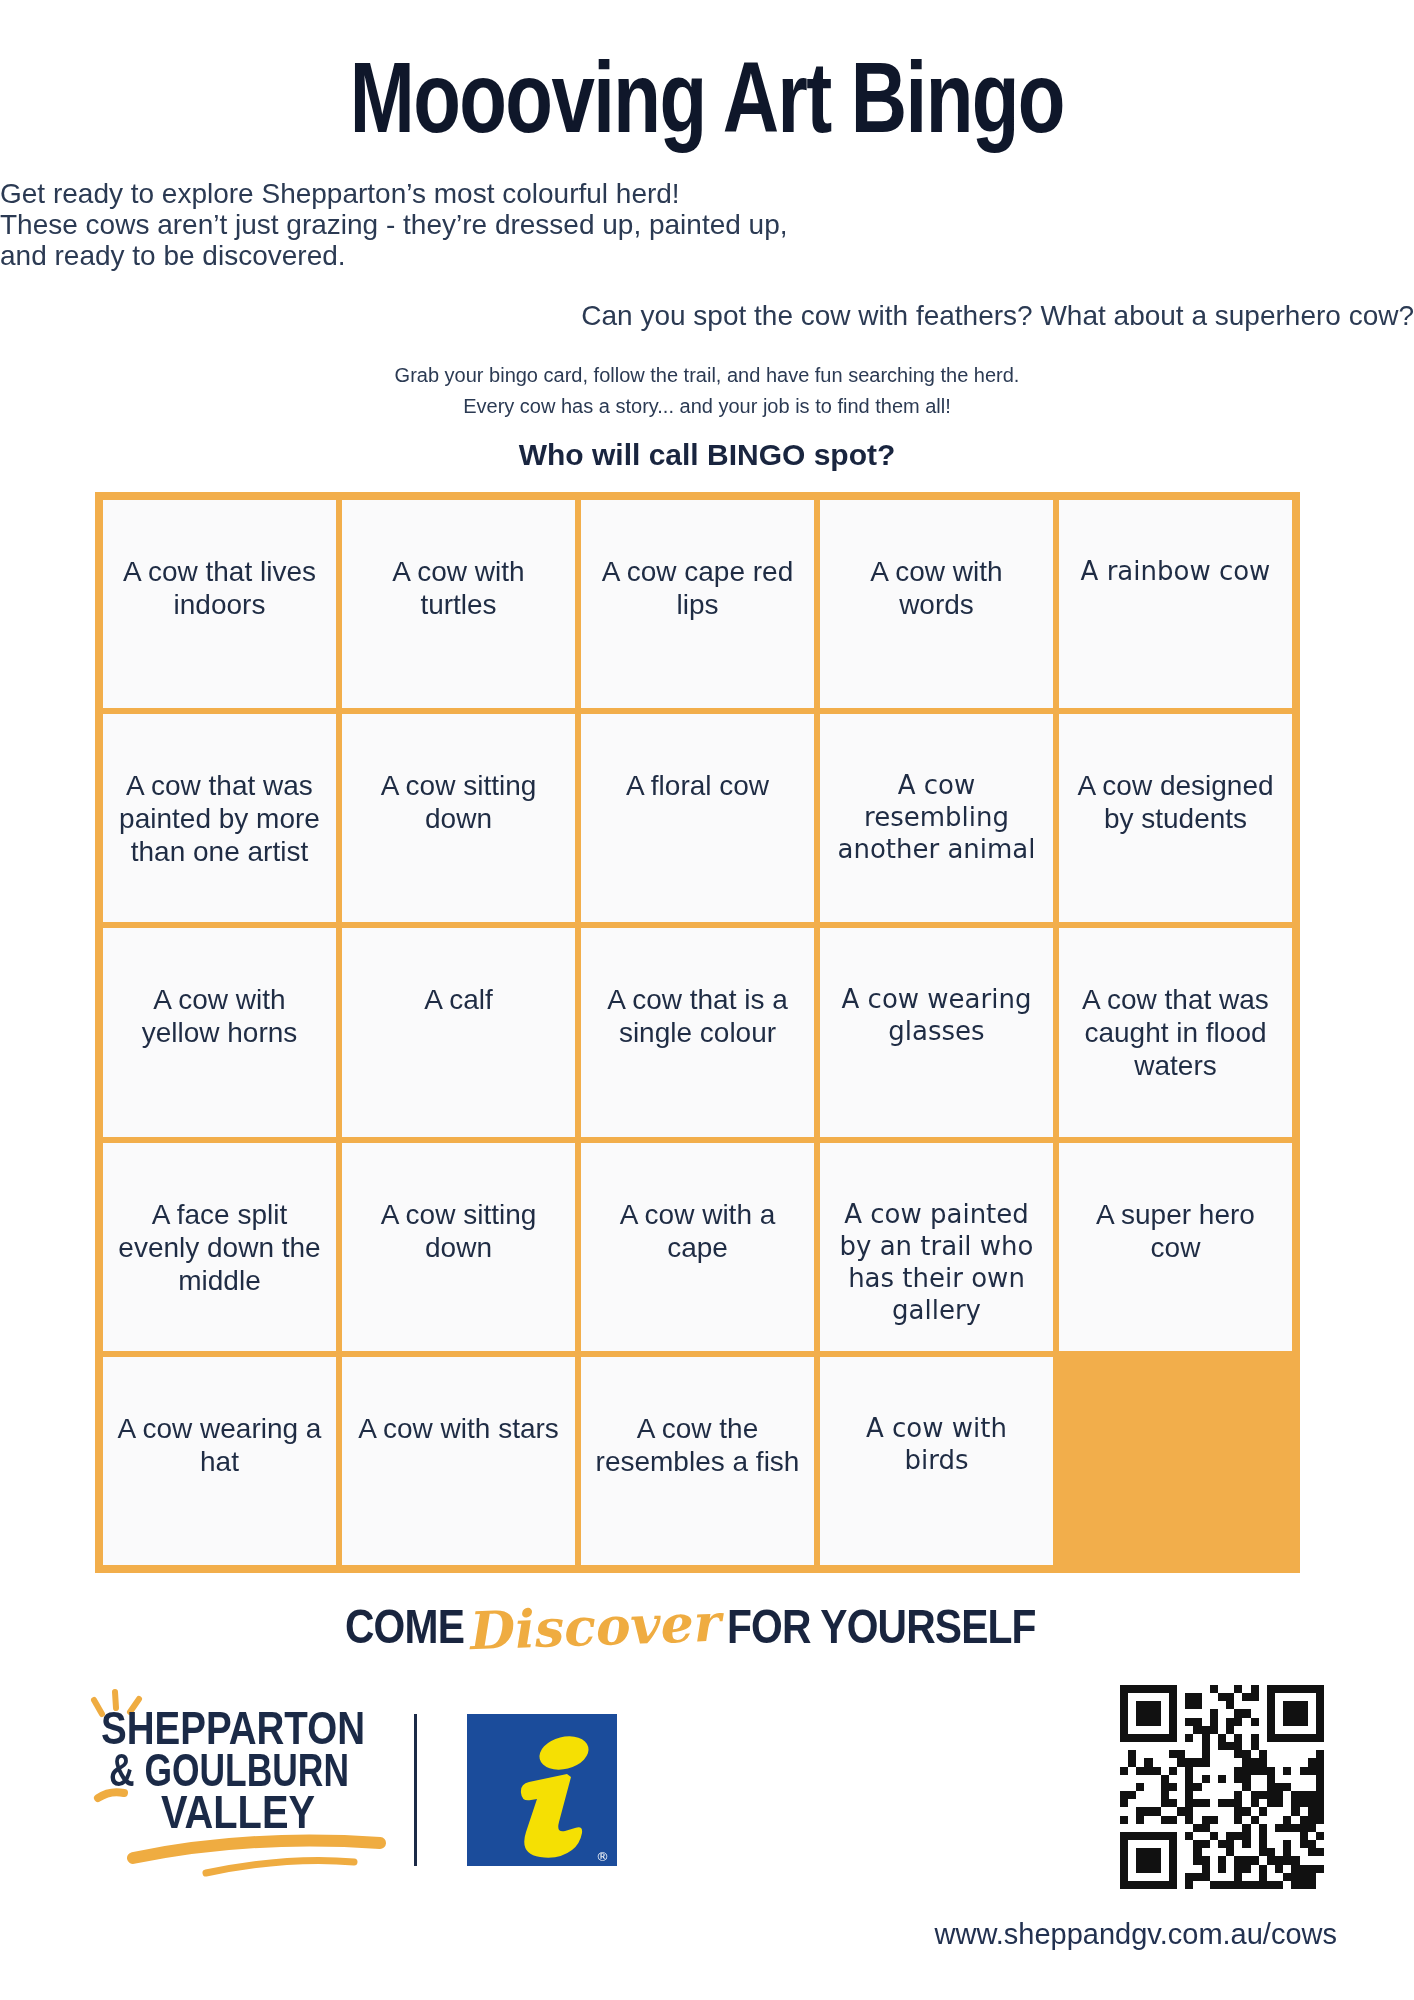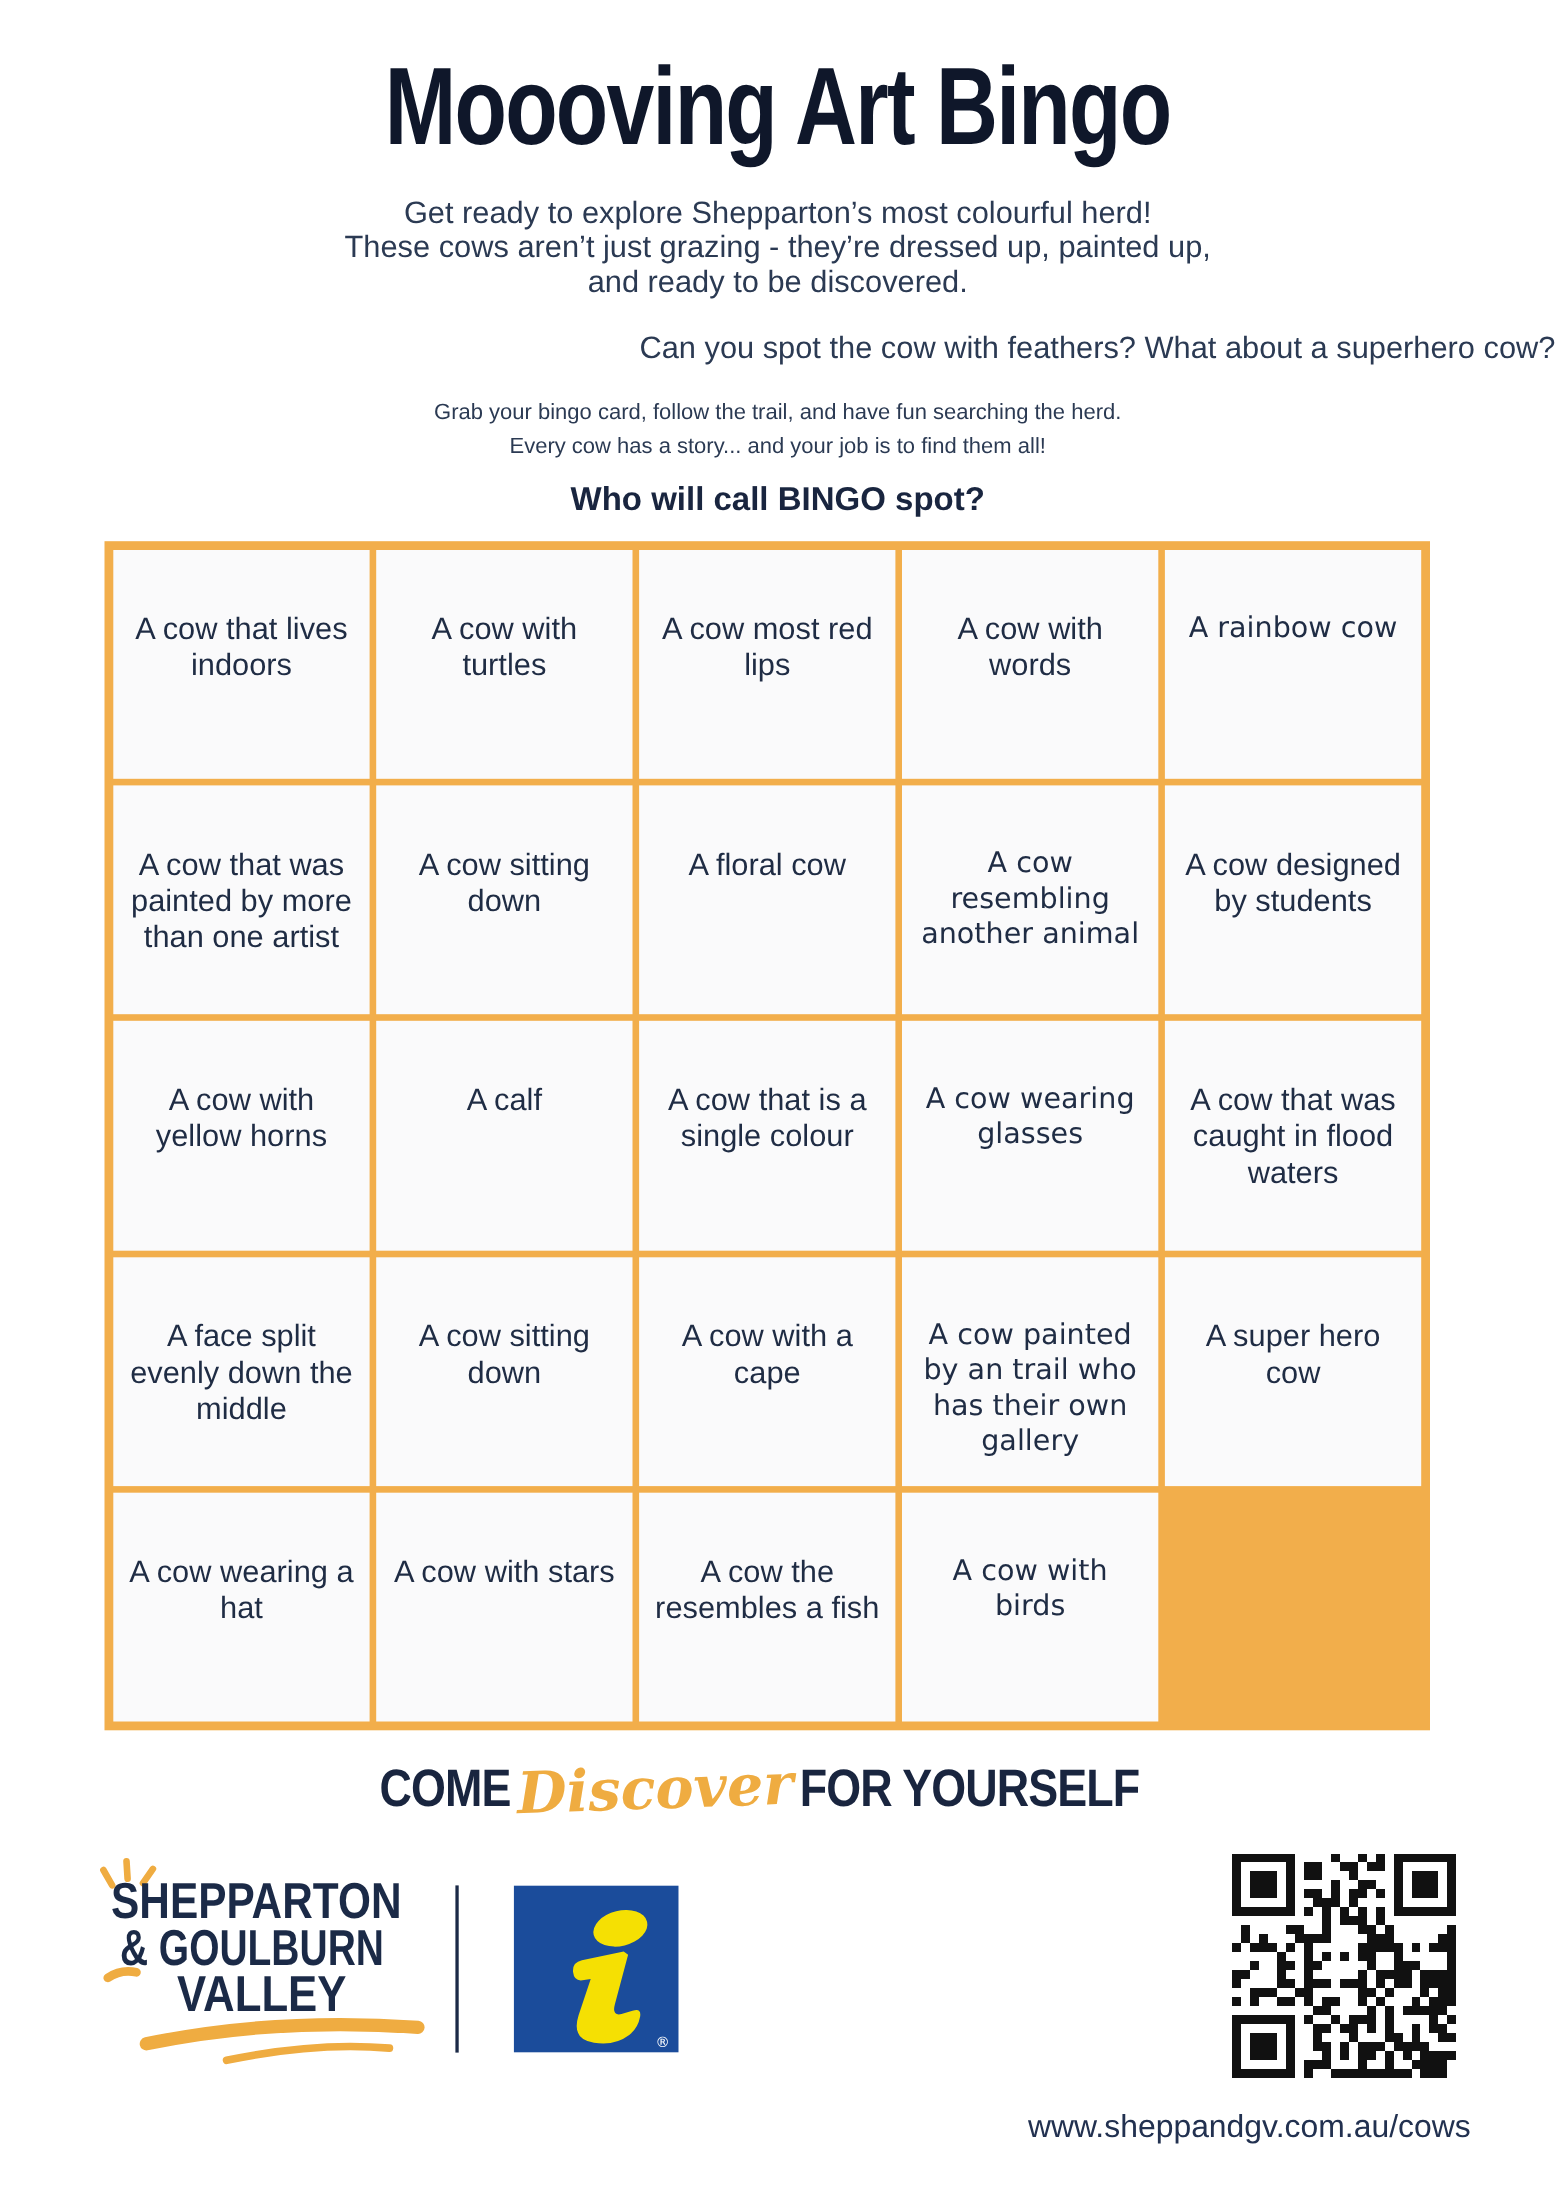--- a/index.html
+++ b/index.html
@@ -7,21 +7,21 @@
     position:relative;width:1414px;height:2000px;margin:0 auto;background:#ffffff;
     font-family:"Liberation Sans",sans-serif;color:#1f2c44;overflow:hidden;
   }
   
   .title{
     position:absolute;top:42px;left:0;right:0;text-align:center;
     font-weight:900;font-size:100px;line-height:110px;letter-spacing:-2px;color:#0f172a;
     white-space:nowrap;
   }
   .title .squeeze{display:inline-block;transform:scaleX(0.78);transform-origin:center;}
-  .intro{position:absolute;top:178px;left:0;right:0;text-align:center;
+  .intro{position:absolute;top:178px;left:0;right:0;
     font-size:28px;line-height:31px;color:#2b3a53;}
   .question{position:absolute;top:300px;left:0;right:0;text-align:right;
     font-size:28px;color:#2b3a53;}
   .grab{position:absolute;top:360px;left:0;right:0;text-align:center;
     font-size:20px;line-height:31px;color:#2b3a53;}
   .call{position:absolute;top:438px;left:0;right:0;text-align:center;
     font-size:30px;font-weight:700;color:#19253f;}
   
   .grid{
     position:absolute;left:95px;top:492px;width:1205px;height:1081px;
@@ -72,21 +72,21 @@
   <div class="grab">
     <div>Grab your bingo card, follow the trail, and have fun searching the herd.</div>
     <div>Every cow has a story... and your job is to find them all!</div>
   </div>
 
   <div class="call">Who will call BINGO spot?</div>
 
   <div class="grid">
     <div class="cell">A cow that lives indoors</div>
     <div class="cell">A cow with turtles</div>
-    <div class="cell">A cow most red lips</div>
+    <div class="cell">A cow cape red lips</div>
     <div class="cell">A cow with words</div>
     <div class="cell c5">A rainbow cow</div>
 
     <div class="cell">A cow that was painted by more than one artist</div>
     <div class="cell">A cow sitting down</div>
     <div class="cell">A floral cow</div>
     <div class="cell c5">A cow resembling another animal</div>
 
     <div class="cell">A cow designed by students</div>
     <div class="cell">A cow with yellow horns</div>

